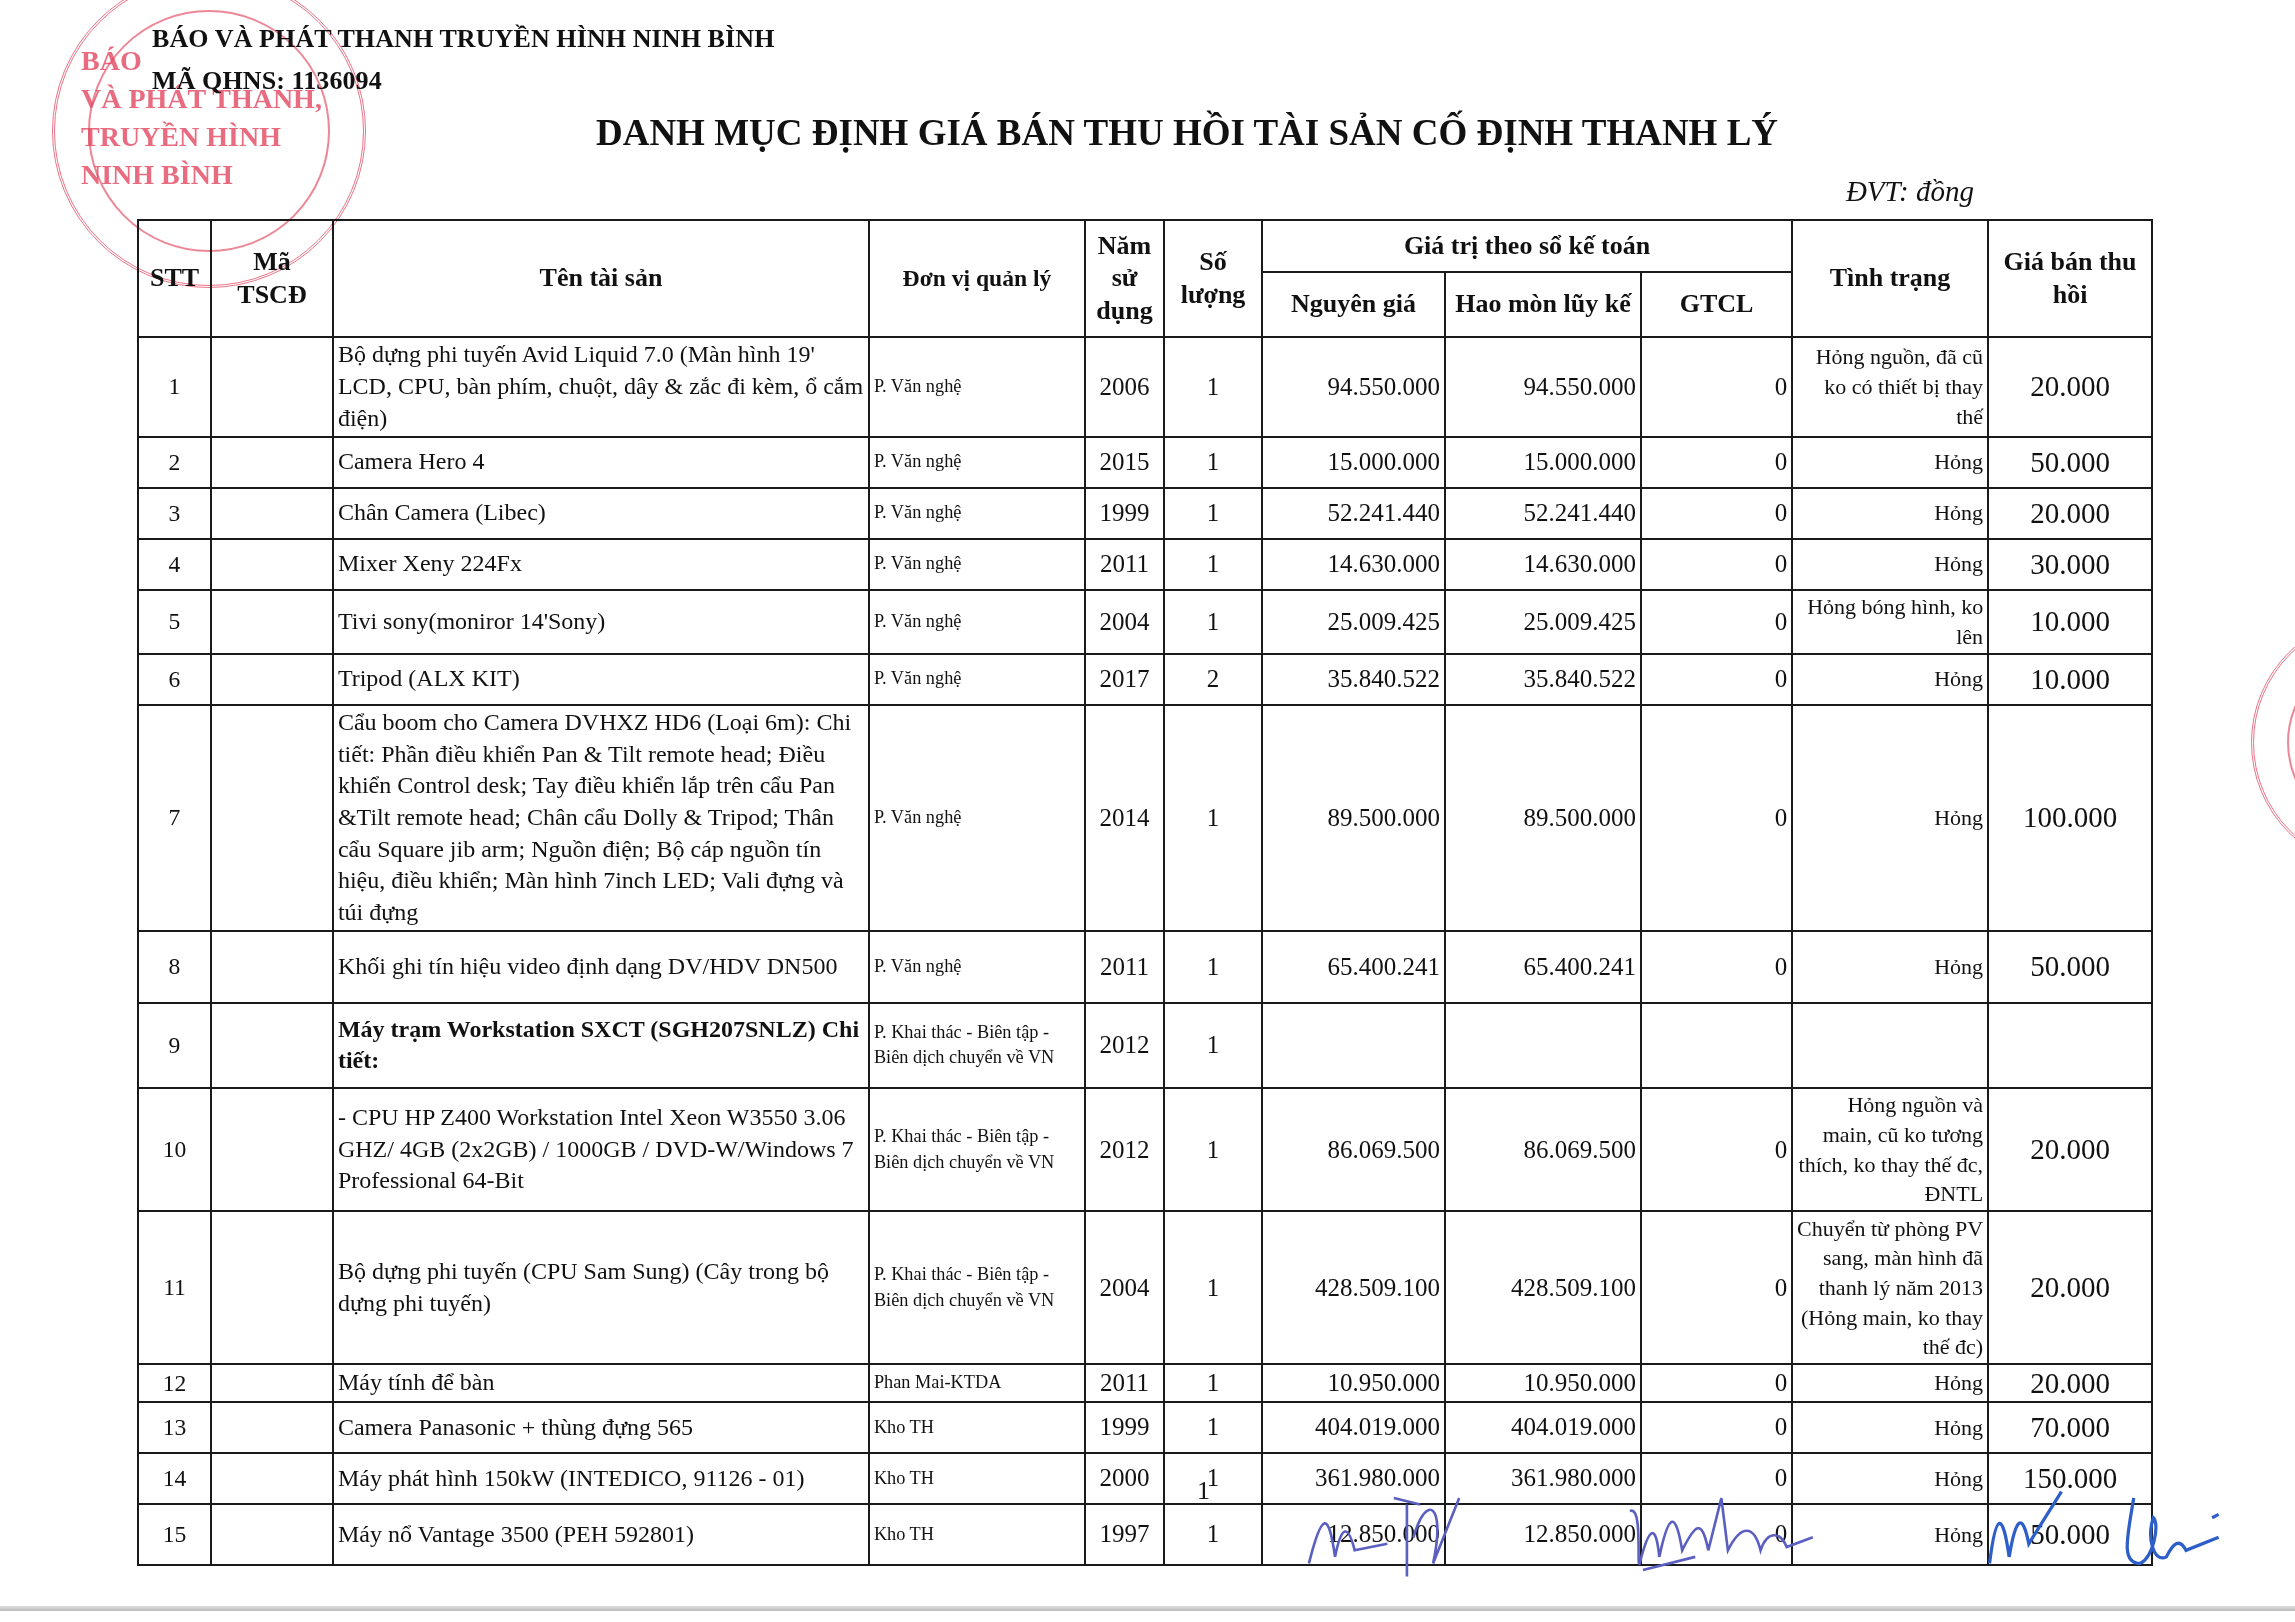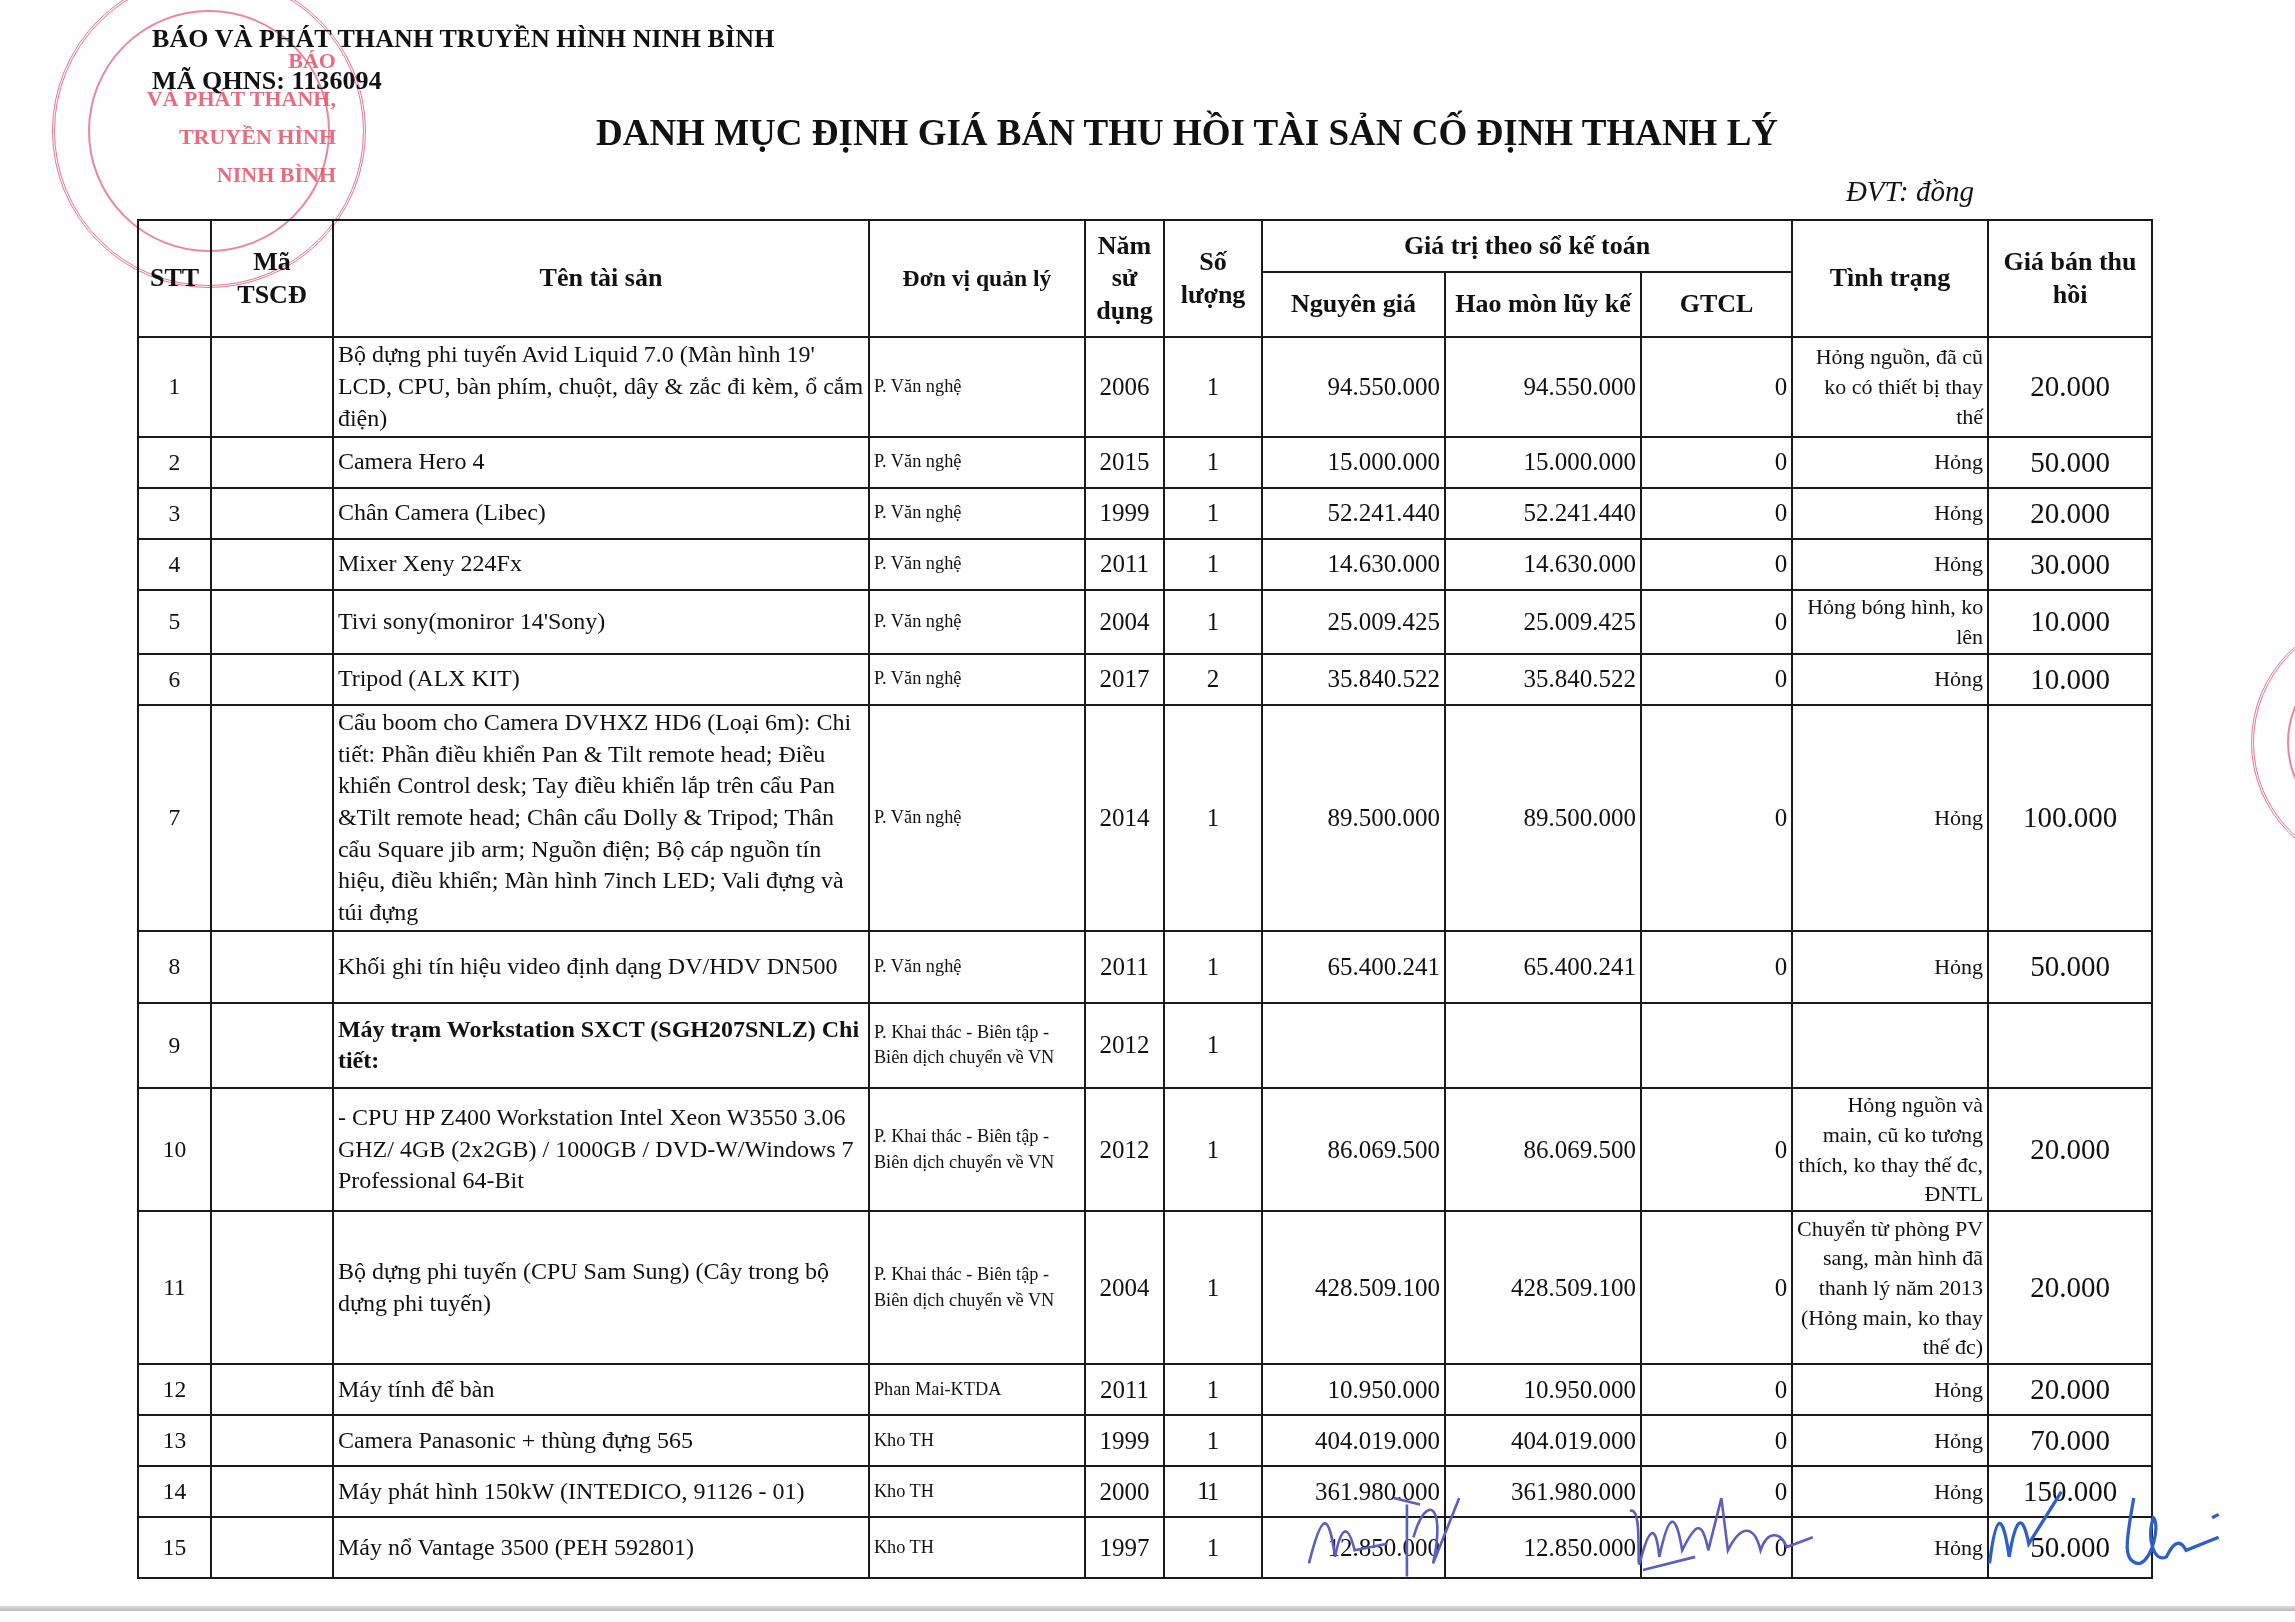--- a/index.html
+++ b/index.html
@@ -22,21 +22,21 @@
   td.name.bold { font-weight: bold; margin-left: 40px; }
   td.unitcol { font-size: 18.3px; line-height: 1.4; }
   td.c { text-align: center; font-size: 25px; }
   td.num { text-align: right; font-size: 25px; }
   td.status { text-align: right; font-size: 22px; line-height: 1.35; }
   td.price { text-align: center; vertical-align: bottom; font-size: 29px; }
   .pagenum { position: absolute; left: 1197px; top: 1476px; font-size: 26px; }
   .stamp { position: absolute; border-radius: 50%; border: 3.9px double rgba(226,70,96,0.75); }
   .stamp-left { left: 52px; top: -26px; width: 308px; height: 308px; }
   .stamp-inner { position: absolute; left: 33px; top: 33px; right: 33px; bottom: 33px; border-radius: 50%; border: 2px solid rgba(226,70,96,0.65); }
-  .stamp-text { position: absolute; left: 26px; width: 255px; top: 65px; text-align: right; color: rgba(226,70,96,0.8); font-weight: bold; font-size: 22px; line-height: 38px; }
+  .stamp-text { position: absolute; left: 26px; width: 255px; top: 65px; text-align: left; color: rgba(226,70,96,0.8); font-weight: bold; font-size: 28px; line-height: 38px; }
   .stamp-right { left: 2251px; top: 615px; width: 249px; height: 249px; }
   .sig { position: absolute; top: 1485px; }
   .footer-line { position: absolute; left: 0; right: 0; top: 1606px; height: 5.2px; background: linear-gradient(#ddd, #bbb); }
 </style>
 </head>
 <body>
 
 <div class="stamp stamp-left">
   <div class="stamp-inner"></div>
   <div class="stamp-text">
@@ -228,21 +228,21 @@
         <td class="name">Bộ dựng phi tuyến (CPU Sam Sung) (Cây trong bộ dựng phi tuyến)</td>
         <td class="unitcol">P. Khai thác - Biên tập - Biên dịch chuyển về VN</td>
         <td class="c">2004</td>
         <td class="c">1</td>
         <td class="num">428.509.100</td>
         <td class="num">428.509.100</td>
         <td class="num">0</td>
         <td class="status">Chuyển từ phòng PV sang, màn hình đã thanh lý năm 2013 (Hỏng main, ko thay thế đc)</td>
         <td class="price">20.000</td>
       </tr>
-      <tr style="height: 51px;">
+      <tr style="height: 37px;">
         <td class="stt">12</td>
         <td class="c"></td>
         <td class="name">Máy tính để bàn</td>
         <td class="unitcol">Phan Mai-KTDA</td>
         <td class="c">2011</td>
         <td class="c">1</td>
         <td class="num">10.950.000</td>
         <td class="num">10.950.000</td>
         <td class="num">0</td>
         <td class="status">Hỏng</td>

